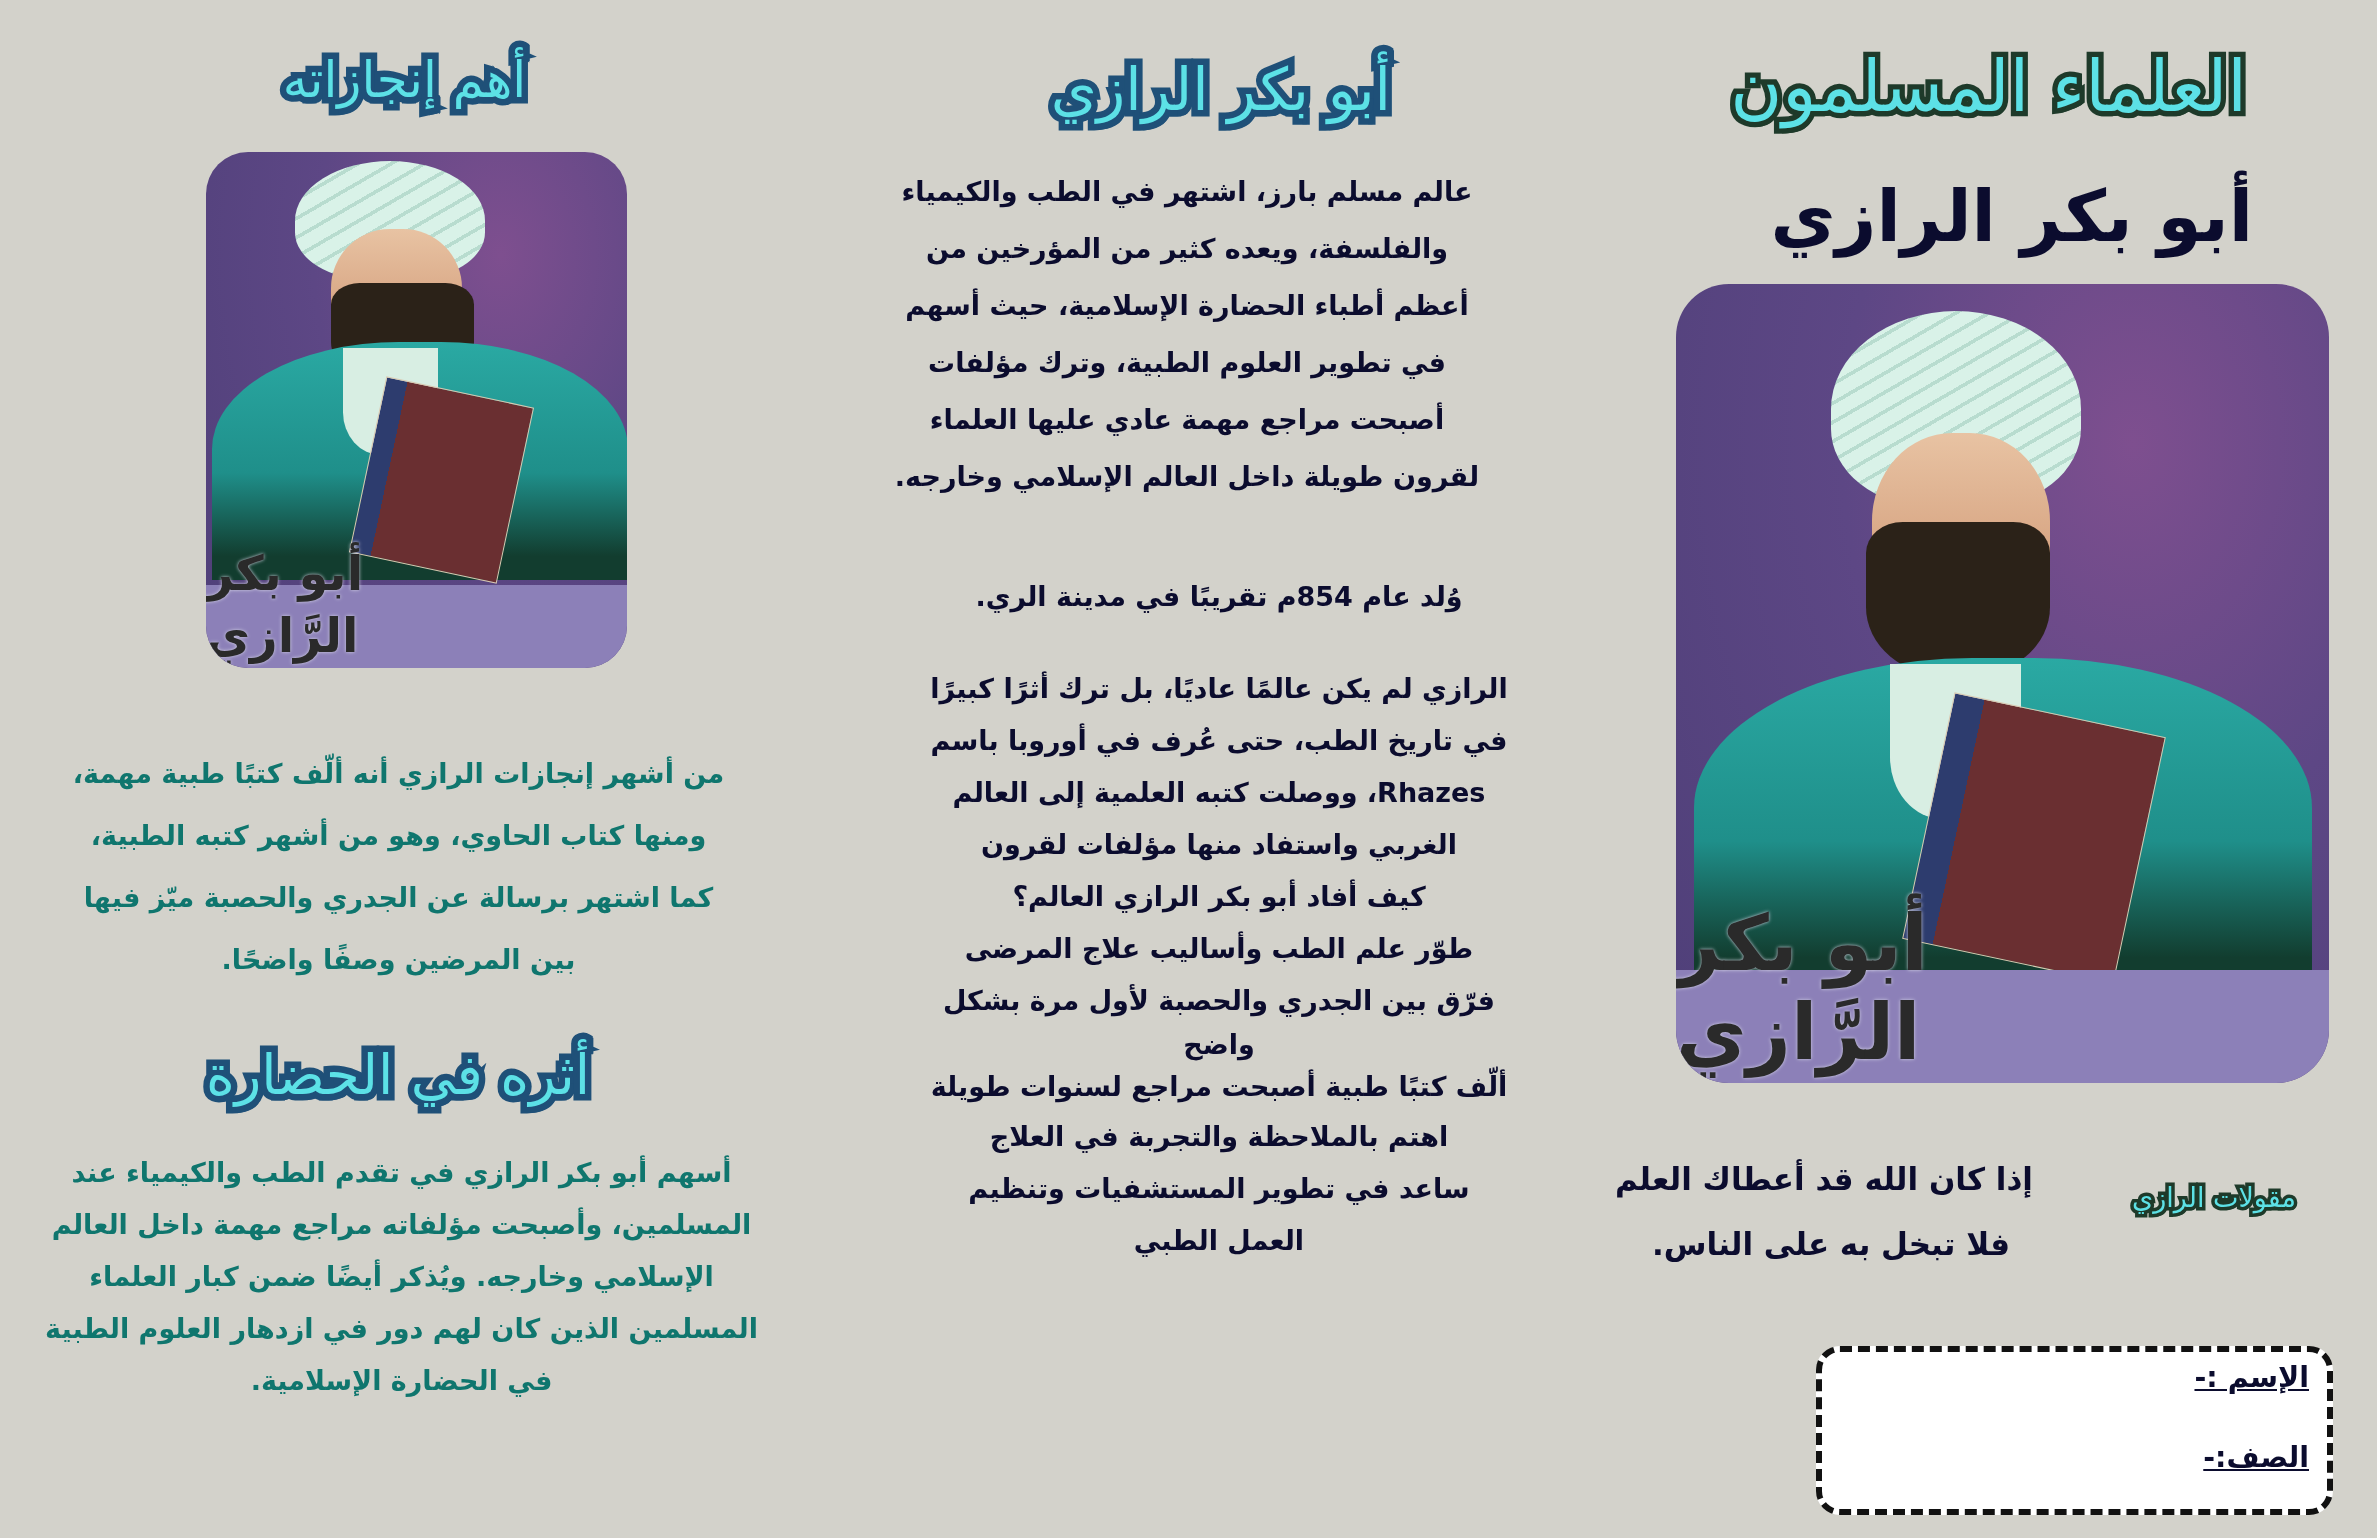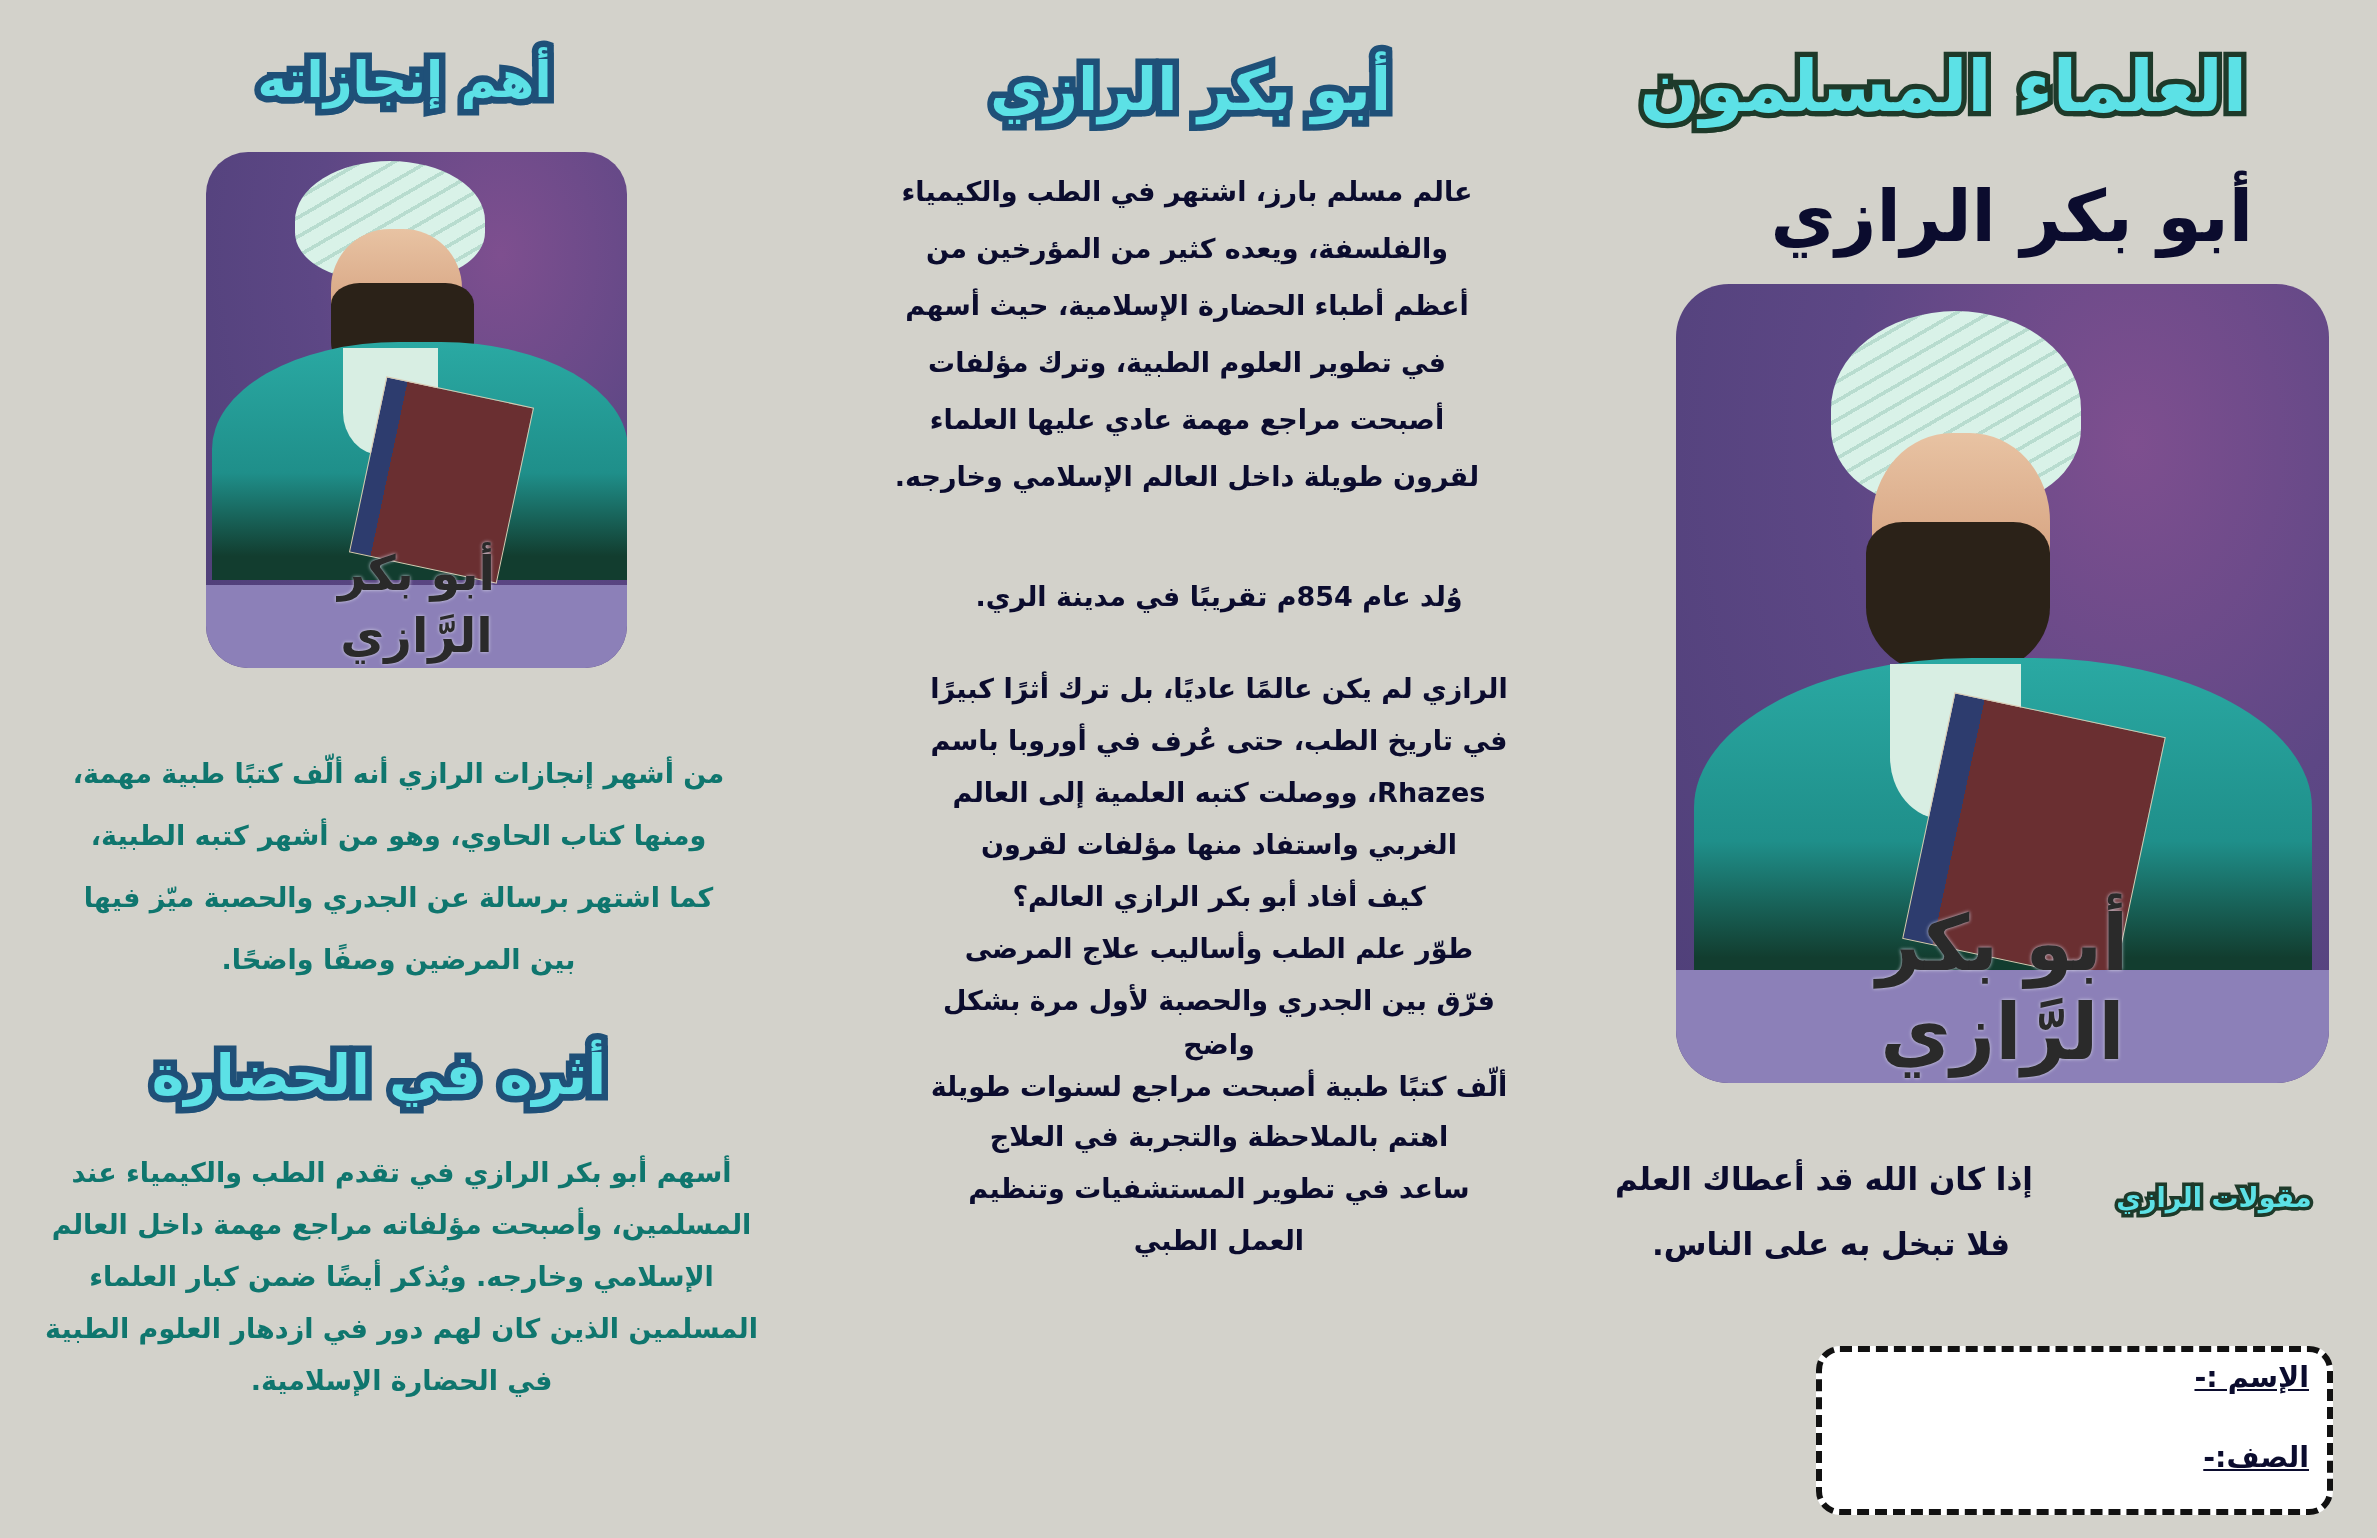--- a/index.html
+++ b/index.html
@@ -5,21 +5,21 @@
   html, body { margin: 0; padding: 0; }
   body {
     width: 2377px; height: 1538px;
     background: #d3d2cb;
     position: relative; overflow: hidden;
     font-family: "DejaVu Sans", sans-serif;
     color: #0b0c2e;
     direction: rtl;
   }
   .heading {
-    position: absolute; font-weight: bold; text-align: center; white-space: nowrap;
+    position: absolute; font-weight: normal; text-align: center; white-space: nowrap;
     color: #5ce1e6;
     paint-order: stroke fill;
     -webkit-text-stroke: 13px #1f5078;
     text-shadow: 3.6px 6px 0 #1f5078;
   }
   .heading.green { -webkit-text-stroke: 10.7px #1e3a2a; text-shadow: 2.4px 4.8px 0 #1e3a2a; }
   .title-dark {
     position: absolute; font-weight: bold; text-align: center; white-space: nowrap;
     color: #0b0c2e;
   }
@@ -58,21 +58,21 @@
   .portrait .book {
     position: absolute; transform: rotate(12deg);
     background: linear-gradient(90deg, #2d3c6e 0 14%, #6a2f31 14% 100%);
     border: 1.8px solid #d9c8b0;
   }
   .portrait .bottom-band {
     position: absolute; left: 0; right: 0; bottom: 0;
     background: #8c80b8;
   }
   .portrait .caption {
-    position: absolute; left: 0; right: 0; text-align: center;
+    position: absolute; left: 0; right: 0; text-align: left;
     font-weight: bold; color: #2a2a2a; line-height: 1;
     text-shadow: 0 0 3.6px #d8d8e8;
   }
 
   .name-box {
     position: absolute; background: #ffffff;
     border: 6px dashed #111111; border-radius: 24px;
     box-sizing: border-box;
   }
   .name-box .label {

